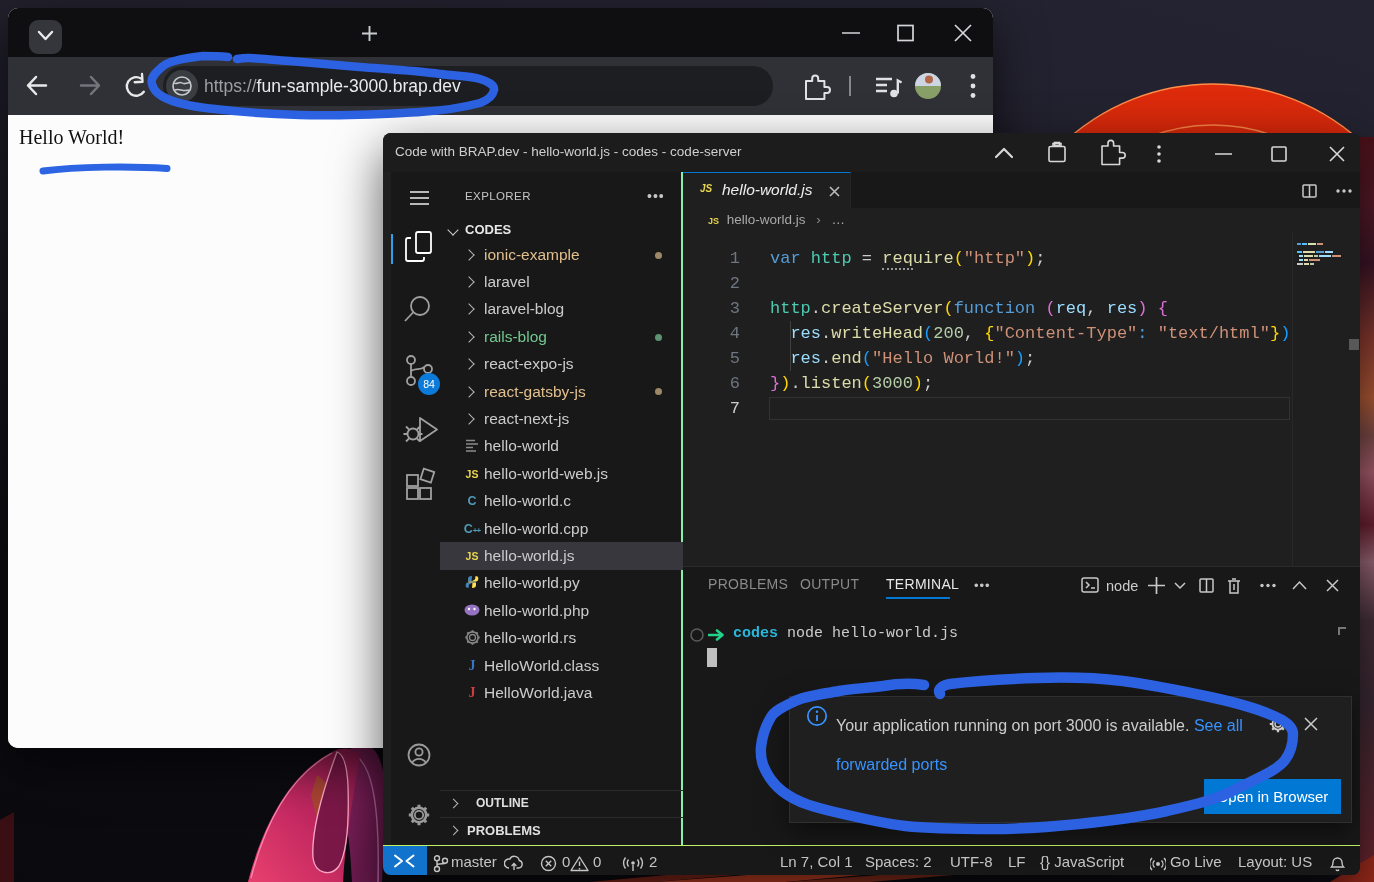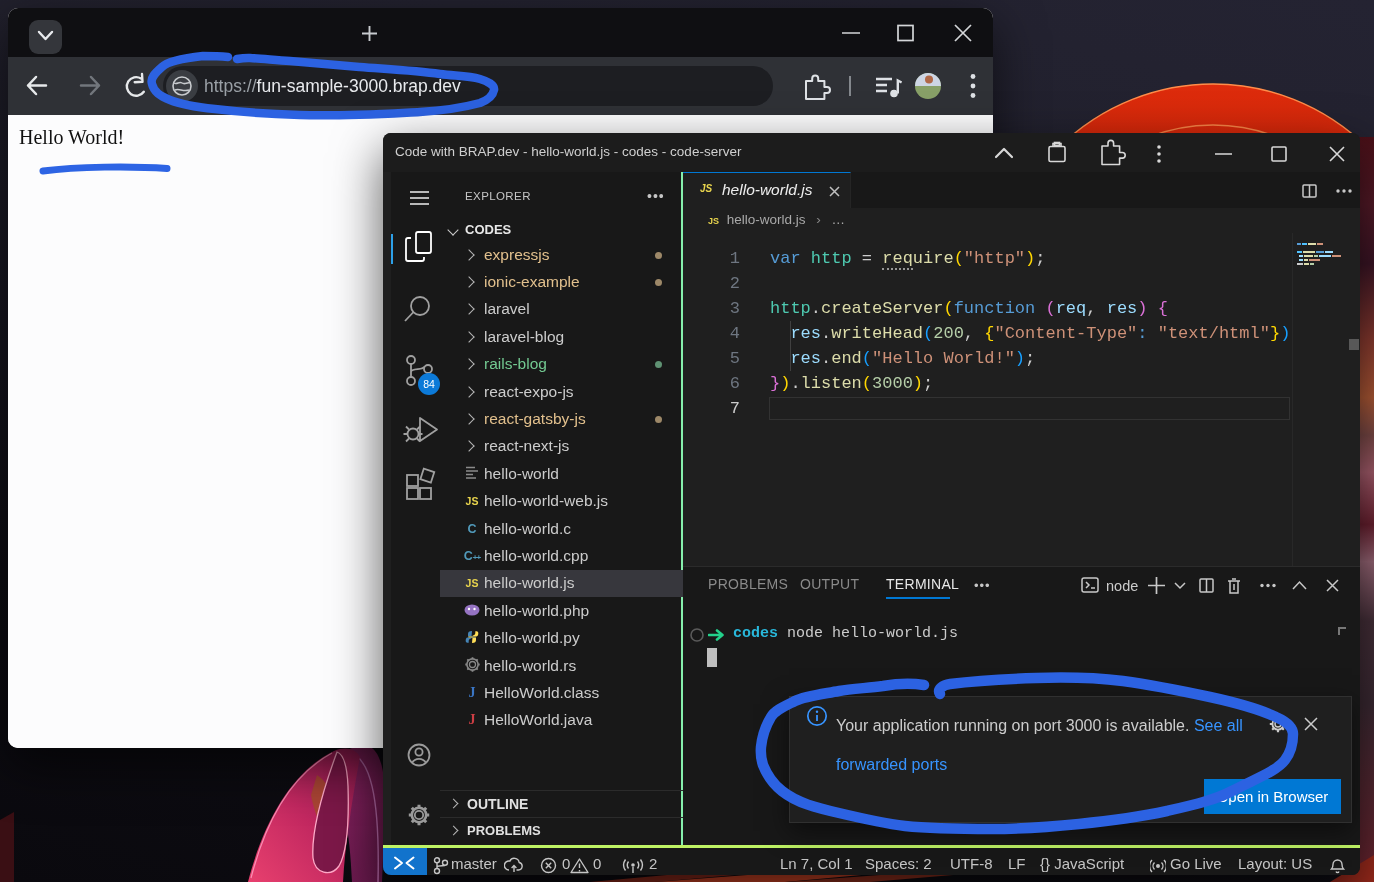--- a/index.html
+++ b/index.html
@@ -26,21 +26,21 @@
   
   #vscode { left:383px; top:133px; width:977px; height:742px; border-radius:8px; overflow:hidden;
     background:#1f1f1f; box-shadow:0 18px 50px rgba(0,0,0,.65); font-size:13px; color:#ccc; }
   #vstitle { position:absolute; left:0; top:0; width:100%; height:39px; background:#1c1c1c; }
   #vstitle .t { position:absolute; left:12px; top:11px; font-size:13.5px; color:#cfcfcf; }
   #activity { position:absolute; left:8px; top:39px; width:57px; height:673px; background:#181818; }
   #sidebar { position:absolute; left:57px; top:39px; width:243px; height:673px; background:#181818; border-right:2px solid #86efac; }
   #editor { position:absolute; left:300px; top:39px; width:677px; height:673px; background:#1f1f1f; }
   #tabsrow { position:absolute; left:0; top:0; width:100%; height:36px; background:#181818; }
   #panel { position:absolute; left:300px; top:433px; width:677px; height:279px; background:#181818; border-top:1px solid #2b2b2b; }
-  #statusbar { position:absolute; left:0; top:712px; width:100%; height:30px; background:#181818; border-top:3px solid #bef264; }
+  #statusbar { position:absolute; left:0; top:712px; width:100%; height:30px; background:#181818; border-top:1px solid #bef264; }
   .mono { font-family:"Liberation Mono",monospace; }
   
   .ymod { color:#e2c08d; }
   .gmod { color:#73c991; }
   
   .kw { color:#569cd6; } .var { color:#4ec9b0; } .pvar { color:#9cdcfe; } .fn { color:#dcdcaa; }
   .str { color:#ce9178; } .num { color:#b5cea8; } .b1 { color:#ffd700; } .b2 { color:#da70d6; } .b3 { color:#179fff; }
   .w { color:#cccccc; }
   .sitem { position:absolute; top:0; height:30px; font-size:15px; color:#c5c5c5; display:flex; align-items:center; white-space:nowrap; }
   .cl { position:absolute; left:87px; height:25px; line-height:25px; white-space:pre; }
@@ -239,25 +239,20 @@
     <div id="sidebar">
       <div style="position:absolute;left:25px;top:18px;font-size:11.5px;letter-spacing:.4px;color:#c5c5c5">EXPLORER</div>
       <div style="position:absolute;left:207px;top:16px;font-size:14px;color:#c5c5c5;letter-spacing:1px">•••</div>
       <div style="position:absolute;left:0;top:49px;width:243px;height:20px;font-size:13px;font-weight:bold;color:#e7e7e7">
         <span style="position:absolute;left:9px;top:5px;width:8px;height:8px;border-right:1.6px solid #ccc;border-bottom:1.6px solid #ccc;transform:rotate(45deg)"></span>
         <span style="position:absolute;left:25px;top:1px">CODES</span>
       </div>
       <div id="tree" style="position:absolute;left:0;top:69px;width:243px">
         <div class="row">
             <span class="cv"></span>
-            <span class="lbl ymod">expressjs</span>
-            <span class="dot" style="background:#9d8868"></span>
-          </div>
-        <div class="row">
-            <span class="cv"></span>
             <span class="lbl ymod">ionic-example</span>
             <span class="dot" style="background:#9d8868"></span>
           </div>
         <div class="row">
             <span class="cv"></span>
             <span class="lbl">laravel</span>
           </div>
         <div class="row">
             <span class="cv"></span>
             <span class="lbl">laravel-blog</span>
@@ -294,35 +289,35 @@
             <span class="fico cc">C</span>
             <span class="lbl">hello-world.c</span>
           </div>
         <div class="row">
             <span class="fico cc">C<i>++</i></span>
             <span class="lbl">hello-world.cpp</span>
           </div>
         <div class="row sel">
             <span class="fico js">JS</span>
             <span class="lbl">hello-world.js</span>
+          </div>
+        <div class="row">
+            <span class="fico"><svg width="14" height="14">
+                <path d="M7 1 c-3 0 -4 1.2 -4 3 v2.6 h7.6 v1 H2.6 c-1.6 0 -1.9 2.2 -1.9 3.2 0 .8 .4 2 1.6 2 h1.4 v-1.8 c0 -1.4 1.2 -2.4 2.6 -2.4" fill="#4584b6"></path>
+                <path d="M7 13 c3 0 4 -1.2 4 -3 V7.4 H3.4 v-1 h8 c1.6 0 1.9 -2.2 1.9 -3.2 0 -.8 -.4 -2 -1.6 -2 H10.3 v1.8 c0 1.4 -1.2 2.4 -2.6 2.4" fill="#ffde57"></path>
+              </svg></span>
+            <span class="lbl">hello-world.py</span>
           </div>
         <div class="row">
             <span class="fico"><svg width="16" height="12">
                 <ellipse cx="8" cy="6" rx="7.5" ry="5.5" fill="#9573c2"></ellipse>
                 <circle cx="5" cy="5" r="1.2" fill="#fff"></circle>
                 <circle cx="10.5" cy="5" r="1.2" fill="#fff"></circle>
               </svg></span>
             <span class="lbl">hello-world.php</span>
-          </div>
-        <div class="row">
-            <span class="fico"><svg width="14" height="14">
-                <path d="M7 1 c-3 0 -4 1.2 -4 3 v2.6 h7.6 v1 H2.6 c-1.6 0 -1.9 2.2 -1.9 3.2 0 .8 .4 2 1.6 2 h1.4 v-1.8 c0 -1.4 1.2 -2.4 2.6 -2.4" fill="#4584b6"></path>
-                <path d="M7 13 c3 0 4 -1.2 4 -3 V7.4 H3.4 v-1 h8 c1.6 0 1.9 -2.2 1.9 -3.2 0 -.8 -.4 -2 -1.6 -2 H10.3 v1.8 c0 1.4 -1.2 2.4 -2.6 2.4" fill="#ffde57"></path>
-              </svg></span>
-            <span class="lbl">hello-world.py</span>
           </div>
         <div class="row">
             <span class="fico"><svg width="15" height="15">
                 <g transform="translate(7.5,7.5)" fill="none" stroke="#888888">
                   <circle r="3" stroke-width="1.3"></circle>
                   <circle r="5.6" stroke-width="1.6"></circle>
                   <g stroke-width="1.8">
                     <path d="M0 -5.6 v-1.6 M0 5.6 v1.6 M-5.6 0 h-1.6 M5.6 0 h1.6 M-4 -4 l-1.2 -1.2 M4 4 l1.2 1.2 M-4 4 l-1.2 1.2 M4 -4 l1.2 -1.2"></path>
                   </g>
                 </g>
@@ -333,21 +328,21 @@
             <span class="fico jv" style="color:#3a75c4">J</span>
             <span class="lbl">HelloWorld.class</span>
           </div>
         <div class="row">
             <span class="fico jv" style="color:#cc3e44">J</span>
             <span class="lbl">HelloWorld.java</span>
           </div>
       </div>
       <div style="position:absolute;left:0;top:618px;width:243px;height:27px;border-top:1px solid #2b2b2b">
         <span style="position:absolute;left:10px;top:9px;width:7px;height:7px;border-top:1.6px solid #b6b6b6;border-right:1.6px solid #b6b6b6;transform:rotate(45deg)"></span>
-        <span style="position:absolute;left:27px;top:5px;font-size:14px;font-weight:bold;color:#e0e0e0">OUTLINE</span>
+        <span style="position:absolute;left:36px;top:5px;font-size:12px;font-weight:bold;color:#e0e0e0">OUTLINE</span>
       </div>
       <div style="position:absolute;left:0;top:645px;width:243px;height:27px;border-top:1px solid #2b2b2b">
         <span style="position:absolute;left:10px;top:9px;width:7px;height:7px;border-top:1.6px solid #b6b6b6;border-right:1.6px solid #b6b6b6;transform:rotate(45deg)"></span>
         <span style="position:absolute;left:27px;top:5px;font-size:13px;font-weight:bold;color:#e0e0e0">PROBLEMS</span>
       </div>
     </div>
     <div id="editor">
       <div id="tabsrow">
         <div style="position:absolute;left:0;top:0;width:168px;height:36px;background:#1f1f1f;border-top:1.5px solid #0078d4;border-right:1px solid #252525">
           <span style="position:absolute;left:17px;top:10px;font-size:10px;font-weight:bold;color:#e8d44d;font-style:italic">JS</span>

